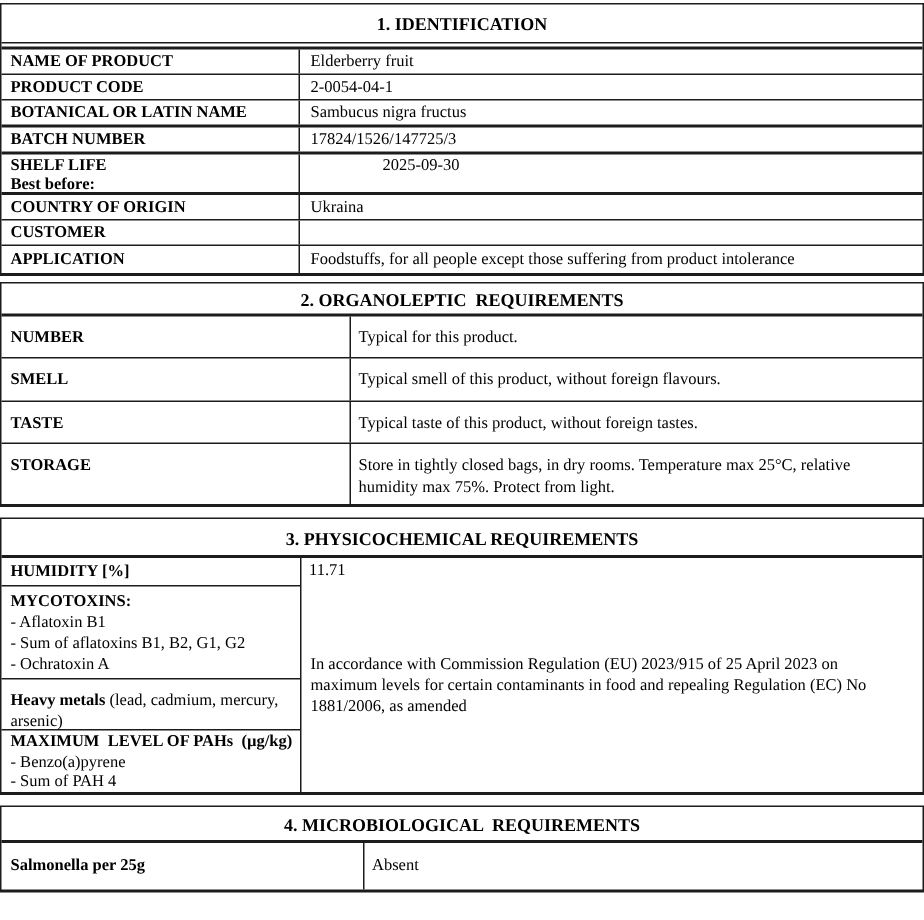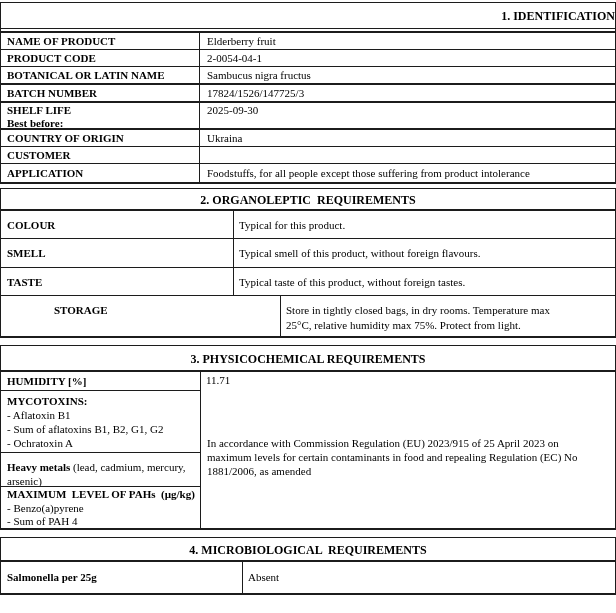--- a/index.html
+++ b/index.html
@@ -22,41 +22,41 @@
     text-align: center;
     font-weight: bold;
     font-size: 12px;
     white-space: pre-wrap;
     box-sizing: border-box;
   }
   .pre { white-space: pre-wrap; }
   .b   { font-weight: bold; }
 
   
-  .t1 .hdr { height: 26px; padding-top: 6px; border-bottom: 1px solid #1c1c1c; text-align: right; }
+  .t1 .hdr { height: 26px; padding-top: 6px; border-bottom: 1px solid #1c1c1c; }
   .t1 .rows { border-top: 2px solid #1c1c1c; margin-top: 2px; }
   .t1 .row { display: flex; box-sizing: border-box; height: 17px; align-items: center; border-bottom: 1px solid #1c1c1c; }
   .t1 .row.thick { border-bottom-width: 2px; height: 18px; }
   .t1 .row.last { border-bottom: none; height: 18px; }
-  .t1 .row.shelf { height: 27px; align-items: flex-start; border-bottom-width: 2px; }
+  .t1 .row.shelf { height: 27px; align-items: flex-start; border-bottom-width: 2px; gap: 48px; }
   .t1 .cl { width: 199px; box-sizing: border-box; border-right: 1px solid #1c1c1c; align-self: stretch;
             font-weight: bold; padding-left: 6px; display: flex; align-items: center; }
   .t1 .row.shelf .cl { display: block; padding-top: 1px; line-height: 12.5px; }
   .t1 .cv { padding-left: 7px; flex: 1; }
   .t1 .row.shelf .cv { padding-top: 1px; }
 
   
   .t2 { margin-top: 4px; }
   .t2 .hdr { height: 22px; padding-top: 4px; border-bottom: 2px solid #1c1c1c; }
   .t2 .row { display: flex; box-sizing: border-box; border-bottom: 1px solid #1c1c1c; }
   .t2 .row.last { border-bottom: none; }
   .t2 .cl { width: 233px; box-sizing: border-box; border-right: 1px solid #1c1c1c;
             font-weight: bold; padding: 8px 4px 0 6px; }
   .t2 .cv { flex: 1; padding: 7px 40px 0 5px; line-height: 14.5px; max-width: 340px; }
-  .t2 .r1 { height: 28px; } .t2 .r2 { height: 29px; } .t2 .r3 { height: 28px; } .t2 .r4 { height: 40px; padding-left: 47px; }
+  .t2 .r1 { height: 28px; } .t2 .r2 { height: 29px; } .t2 .r3 { height: 28px; } .t2 .r4 { height: 40px; }
 
   
   .t3 { margin-top: 7px; }
   .t3 .hdr { height: 26px; padding-top: 6px; border-bottom: 2px solid #1c1c1c; }
   .t3body { display: flex; }
   .t3left { width: 200px; box-sizing: border-box; border-right: 1px solid #1c1c1c; }
   .t3left .cell { box-sizing: border-box; border-bottom: 1px solid #1c1c1c; padding: 2px 4px 0 6px; line-height: 14px; overflow: hidden; }
   .cell.hum   { height: 19px; }
   .cell.myco  { height: 62px; padding-top: 3px; }
   .cell.heavy { height: 34px; padding-top: 7px; }
@@ -116,21 +116,21 @@
         <div class="cl pre">APPLICATION</div>
         <div class="cv pre">Foodstuffs, for all people except those suffering from product intolerance</div>
       </div>
     </div>
   </section>
 
   <section class="tbl t2">
     <div class="hdr">2. ORGANOLEPTIC  REQUIREMENTS</div>
     <div class="rows">
       <div class="row r1">
-        <div class="cl pre">COLOUR</div>
+        <div class="cl pre">NUMBER</div>
         <div class="cv pre">Typical for this product.</div>
       </div>
       <div class="row r2">
         <div class="cl pre">SMELL</div>
         <div class="cv pre">Typical smell of this product, without foreign flavours.</div>
       </div>
       <div class="row r3">
         <div class="cl pre">TASTE</div>
         <div class="cv pre">Typical taste of this product, without foreign tastes.</div>
       </div>

